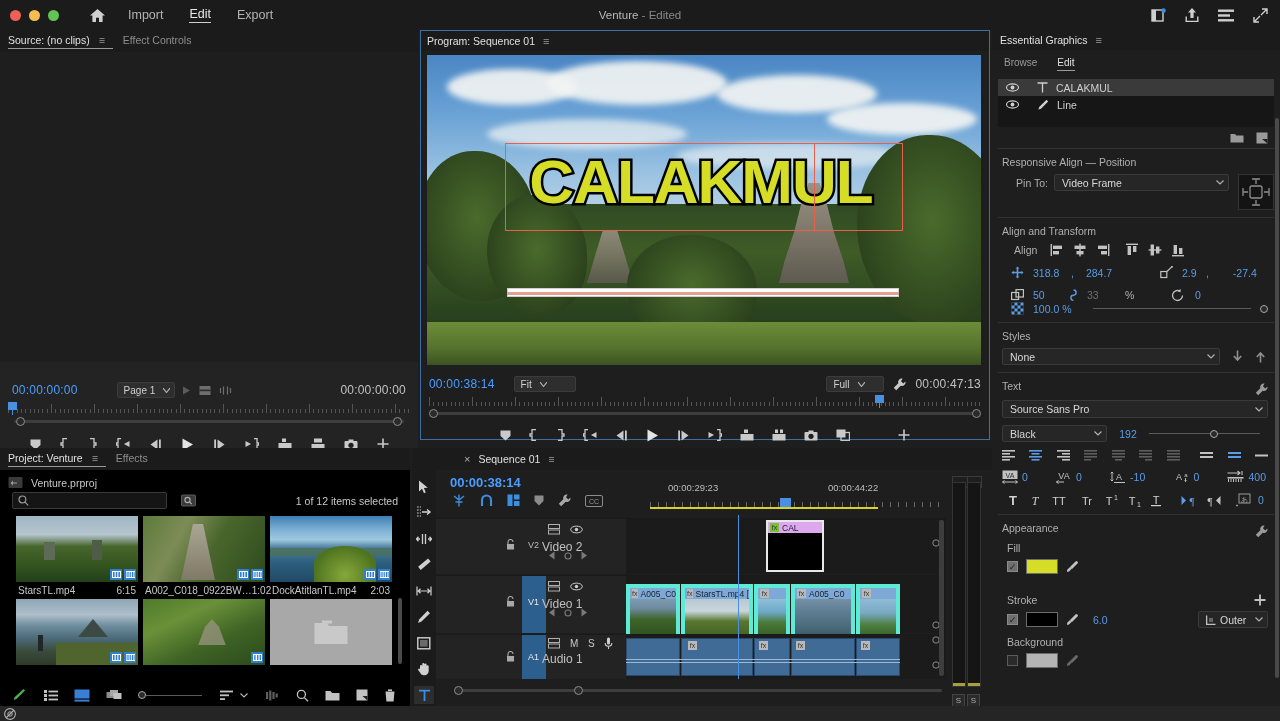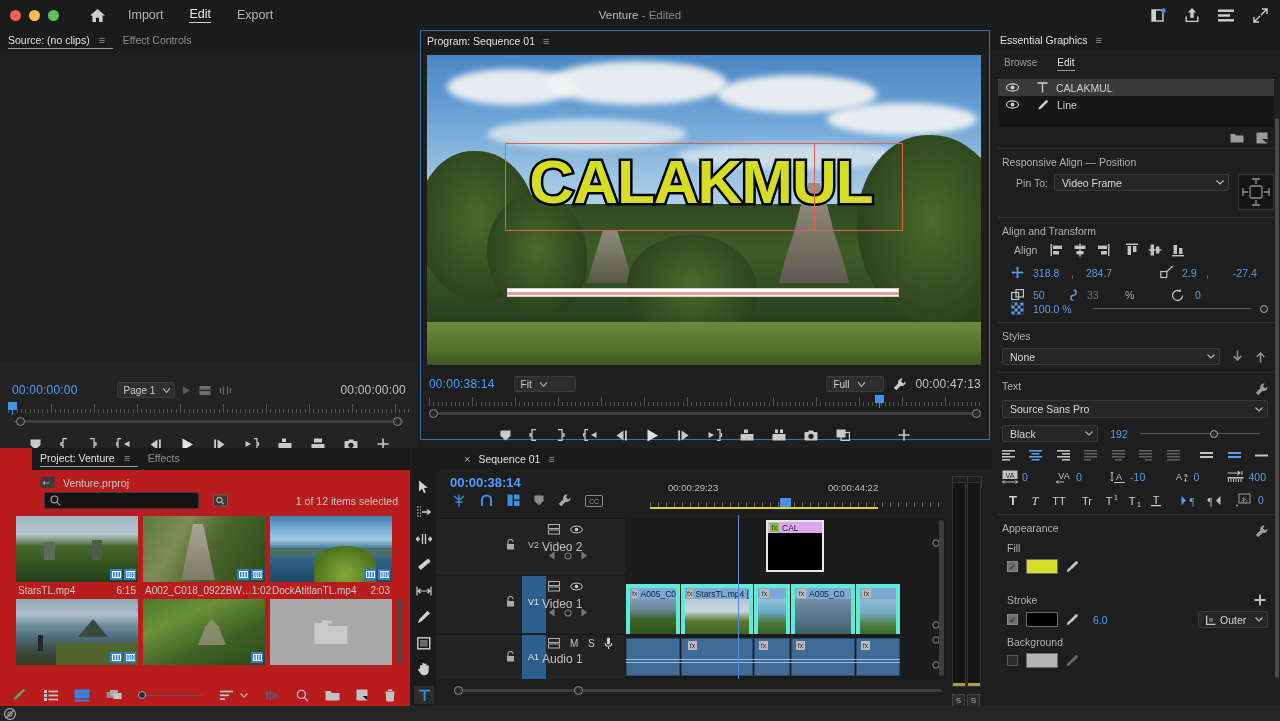--- a/index.html
+++ b/index.html
@@ -122,21 +122,21 @@
   .num { color:#5b9ce6; font-size:10.5px; }
   .num.dim { color:#6e6e6e; }
   .slider-track { height:1px; background:#5a5a5a; flex:1; }
   .slider-knob { width:8px; height:8px; border-radius:50%; border:1px solid #a8a8a8; background:#2a2a2a; }
   .swatch { width:32px; height:15px; border:1px solid #6b6b6b; }
   .chk { width:11px; height:11px; background:#6f6f6f; border:1px solid #8a8a8a; display:flex; align-items:center; justify-content:center; color:#1a1a1a; font-size:9px; }
   .chk.off { background:#2a2a2a; border-color:#5a5a5a; }
   .pinbox { width:36px; height:36px; background:#141414; border:1px solid #343434; position:relative; }
 
   
-  #project-panel { left:0; top:448px; width:410px; height:273px; background:#b91c1c;padding-left:32px; }
+  #project-panel { left:0; top:448px; width:410px; height:273px; background:#000000; }
   .proj-crumb { display:flex; align-items:center; gap:8px; padding:6px 0 3px 8px; font-size:10.5px; color:#c8c8c8; }
   .search-input {
     background:#151515; border:1px solid #3a3a3a; border-radius:2px; height:17px;
     width:155px; display:flex; align-items:center; padding-left:20px; font-size:10px; color:#888;
     position:relative;
   }
   .thumbs { position:absolute; left:8px; top:68px; right:10px; bottom:48px; }
   .thumb-cell { position:absolute; width:122px; }
   .thumb-img { width:122px; height:66px; overflow:hidden; position:relative; background:#222; }
   .thumb-meta { display:flex; justify-content:space-between; font-size:10px; color:#c8c8c8; padding:3px 2px 0 2px; }
@@ -952,21 +952,21 @@
       </div>
       <div class="row" style="margin-top:2px;">
         <span class="select" style="width:266px; height:18px;">
           <span>Source Sans Pro</span>
           <svg width="8" height="5" viewBox="0 0 8 5">
               <path d="M0.5 0.5 L4 4 L7.5 0.5" fill="none" stroke="#b6b6b6" stroke-width="1.1"></path>
             </svg>
         </span>
       </div>
       <div class="row" style="margin-top:7px;">
-        <span class="select" style="width:96px;">
+        <span class="select" style="width:105px;">
           <span>Black</span>
           <svg width="8" height="5" viewBox="0 0 8 5">
               <path d="M0.5 0.5 L4 4 L7.5 0.5" fill="none" stroke="#b6b6b6" stroke-width="1.1"></path>
             </svg>
         </span>
         <span class="num" style="width:30px; text-align:center;">192</span>
         <span class="slider-track"></span>
         <span class="slider-knob" style="position:relative; left:-56px;"></span>
       </div>
 

